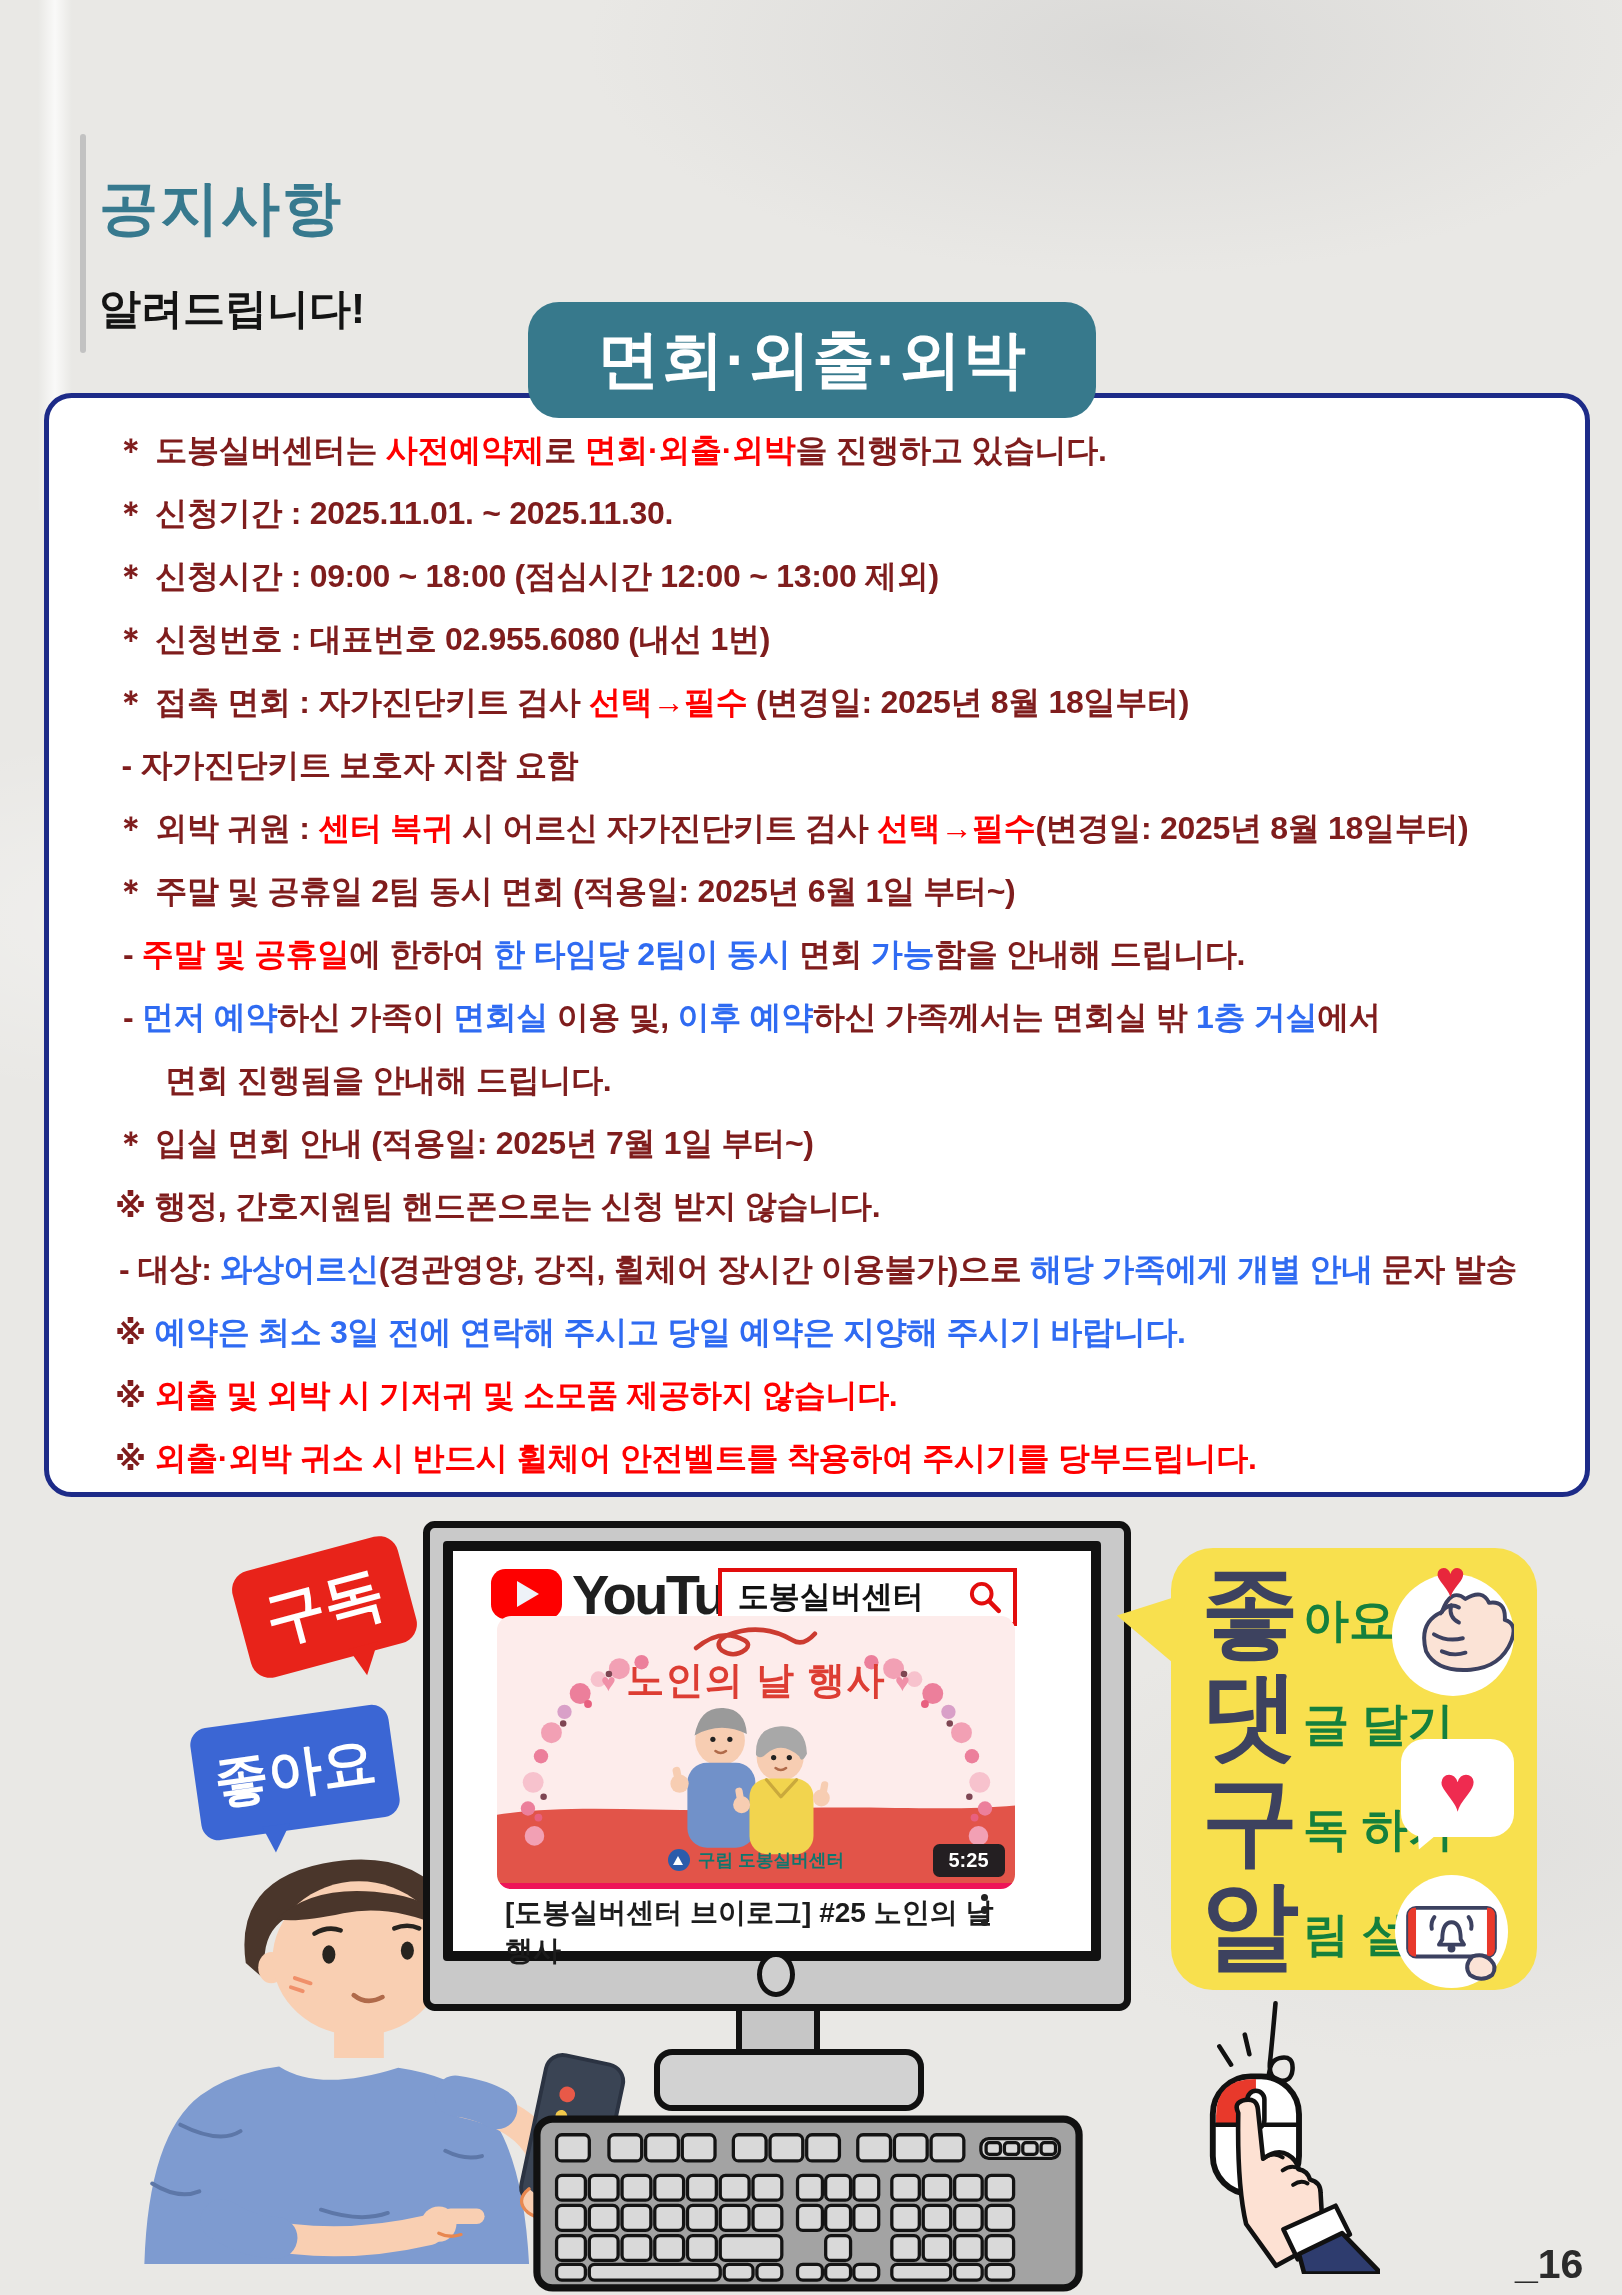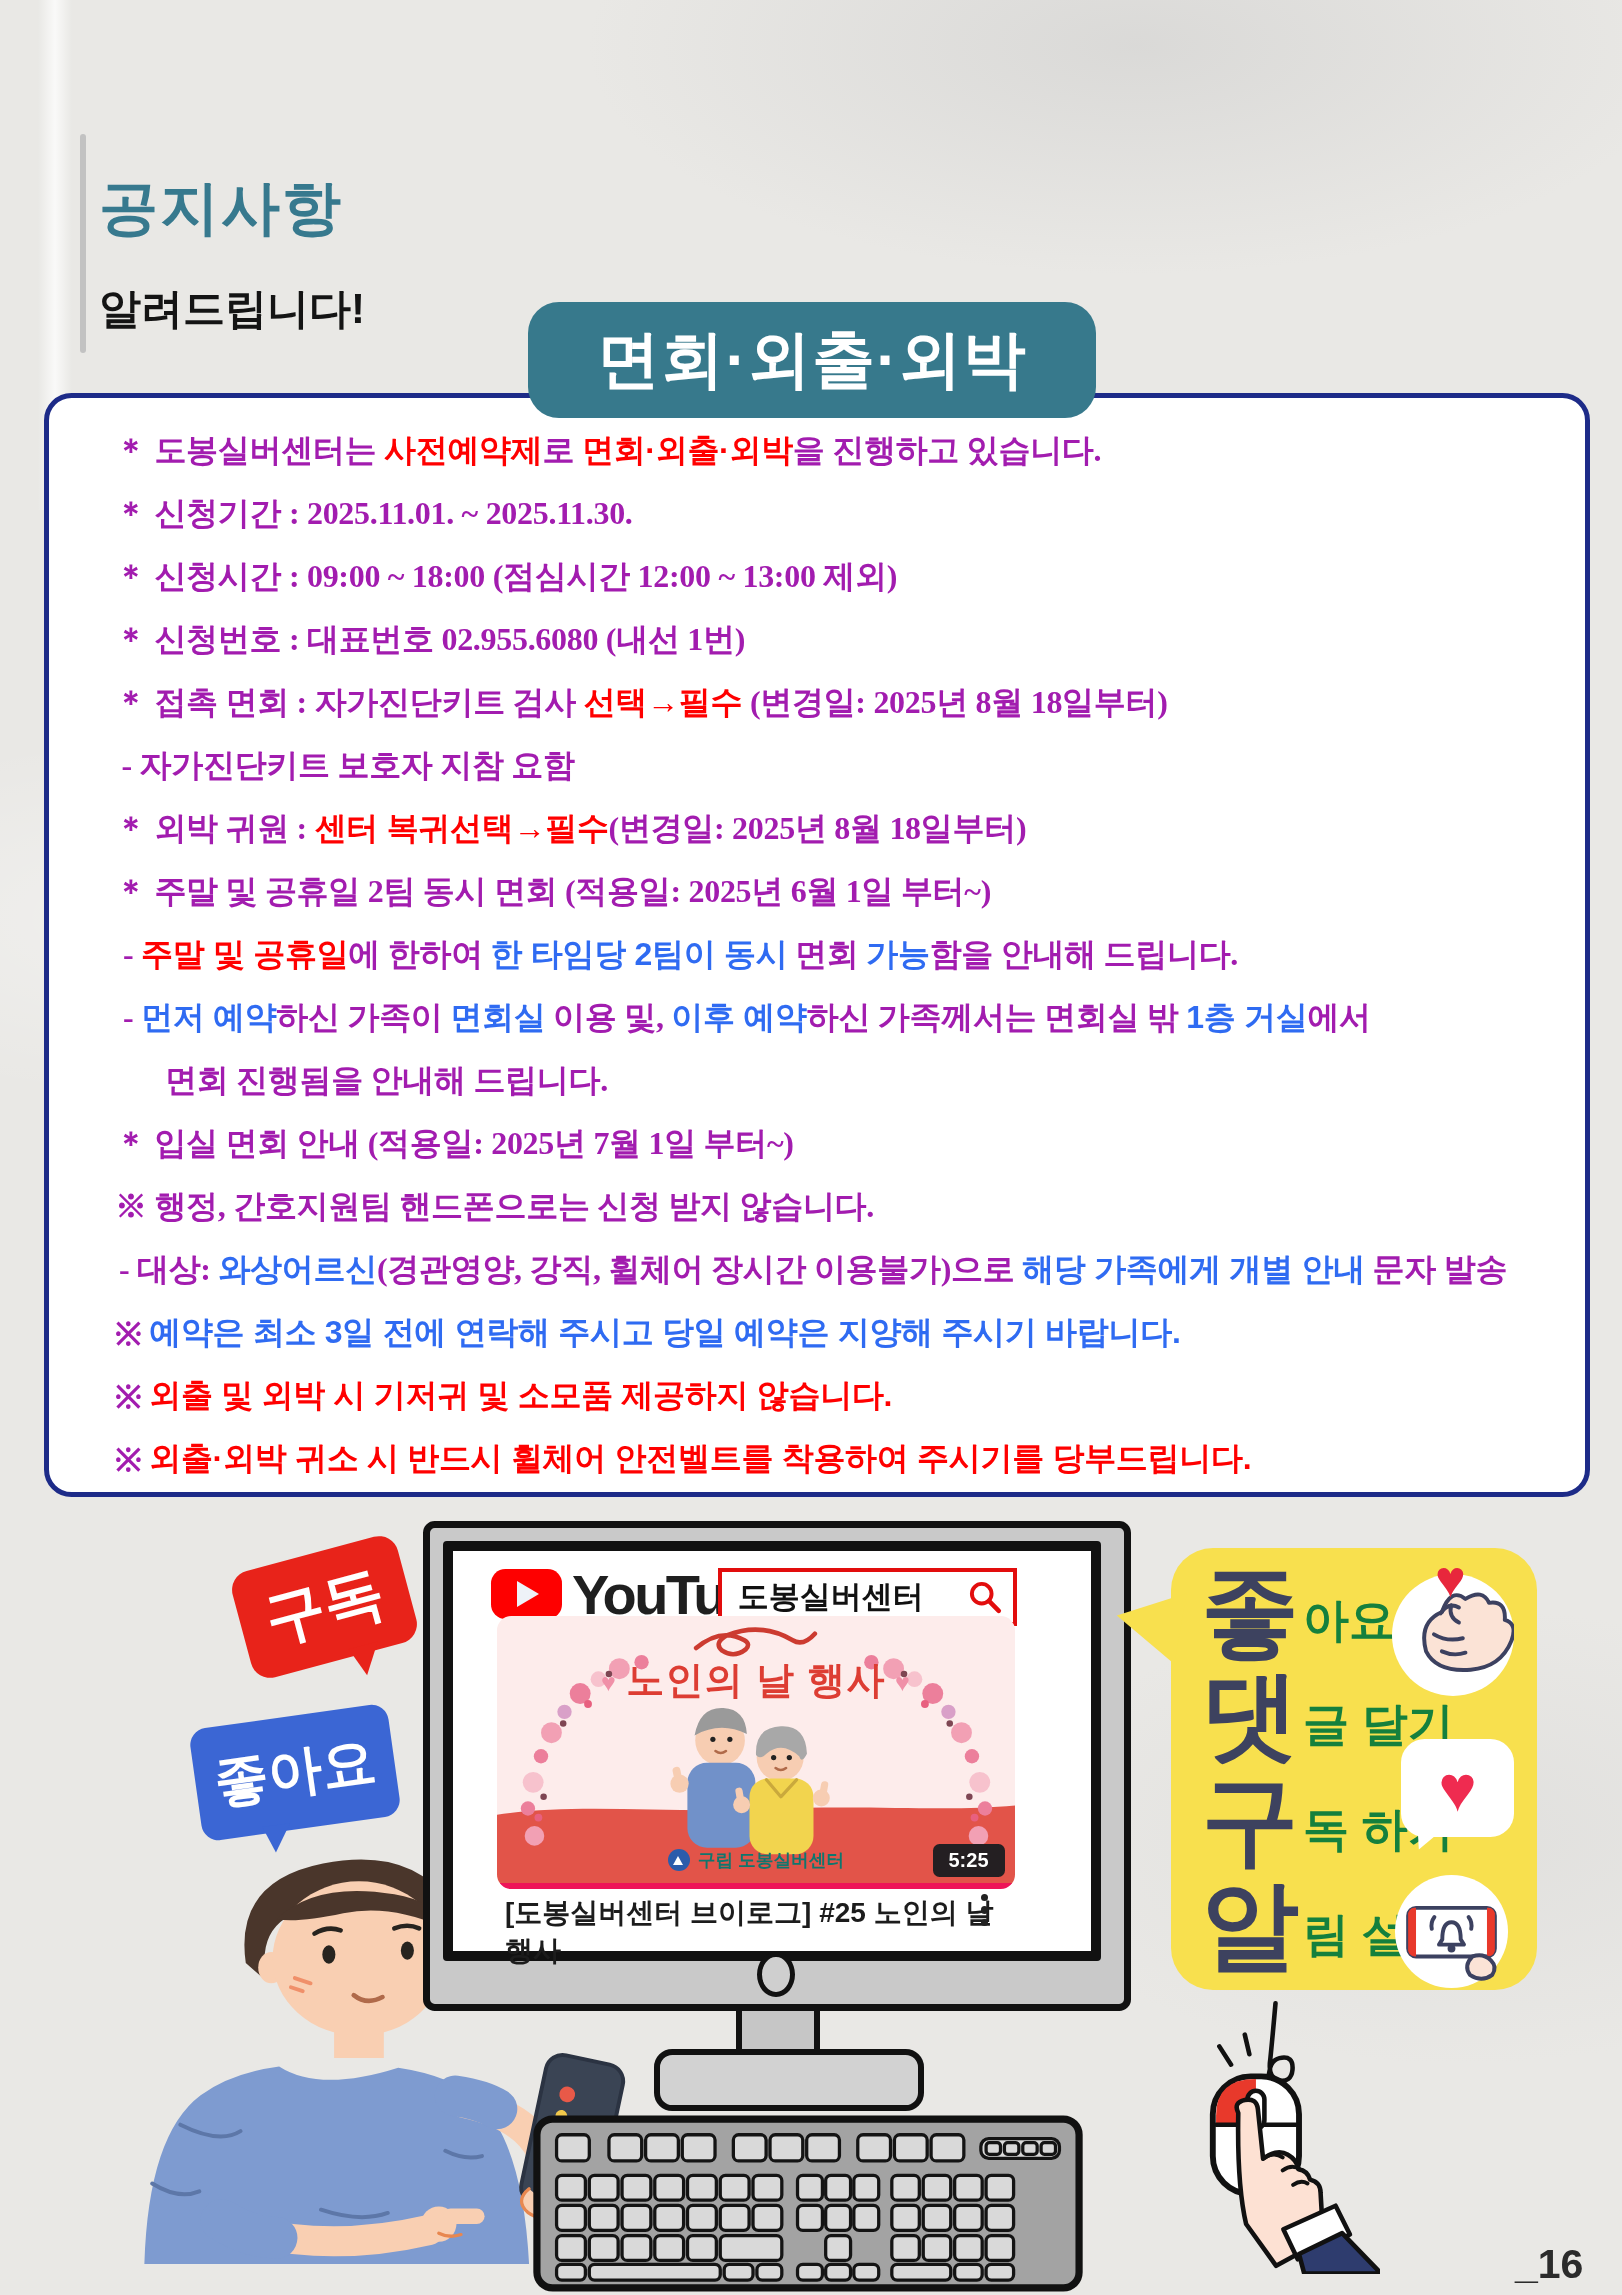--- a/index.html
+++ b/index.html
@@ -23,21 +23,21 @@
 
   
   .notice-box{position:absolute;left:44px;top:393px;width:1536px;height:1094px;background:#ffffff;
     border:5.9px solid #1d2b88;border-radius:27.5px;z-index:1;}
   .badge{position:absolute;left:528px;top:302px;width:568px;height:116px;background:#37798c;border-radius:31px;
     z-index:2;display:flex;align-items:center;justify-content:center;
     color:#ffffff;font-size:63px;font-weight:800;letter-spacing:1.3px;}
   .nlines{position:absolute;left:115px;top:419px;width:1462px;z-index:3;}
   .nline{height:63px;display:flex;align-items:center;white-space:pre;
     font-size:32px;font-weight:700;color:#0a0a0a;letter-spacing:-0.3px;}
-  .c-k{color:#a21caf;font-family:Liberation Serif, serif;} .c-r{color:#ff0000;} .c-b{color:#2f6bf2;}
+  .c-k{color:#7f1d1d;} .c-r{color:#ff0000;} .c-b{color:#2f6bf2;}
 
   
   .abs{position:absolute;}
 
   
   .bub-sub{position:absolute;left:239px;top:1552px;width:171px;height:110px;background:#e8231a;border-radius:19.6px;
     transform:rotate(-15deg);display:flex;align-items:center;justify-content:center;
     color:#fff;font-size:60px;font-weight:800;z-index:4;}
   .bub-sub::after{content:"";position:absolute;left:98px;bottom:-22px;width:0;height:0;
     border-left:11.8px solid transparent;border-right:19.6px solid transparent;border-top:30px solid #e8231a;}
@@ -116,21 +116,21 @@
 
 <div class="notice-box"></div>
 <div class="badge">면회·외출·외박</div>
 <div class="nlines">
     <div class="nline"><span class="c-k">＊ 도봉실버센터는 </span><span class="c-r">사전예약제</span><span class="c-k">로 </span><span class="c-r">면회·외출·외박</span><span class="c-k">을 진행하고 있습니다.</span></div>
     <div class="nline"><span class="c-k">＊ 신청기간 : 2025.11.01. ~ 2025.11.30.</span></div>
     <div class="nline"><span class="c-k">＊ 신청시간 : 09:00 ~ 18:00 (점심시간 12:00 ~ 13:00 제외)</span></div>
     <div class="nline"><span class="c-k">＊ 신청번호 : 대표번호 02.955.6080 (내선 1번)</span></div>
     <div class="nline"><span class="c-k">＊ 접촉 면회 : 자가진단키트 검사 </span><span class="c-r">선택→필수</span><span class="c-k"> (변경일: 2025년 8월 18일부터)</span></div>
     <div class="nline" style="padding-left: 6.5px;"><span class="c-k">- 자가진단키트 보호자 지참 요함</span></div>
-    <div class="nline"><span class="c-k">＊ 외박 귀원 : </span><span class="c-r">센터 복귀</span><span class="c-r">선택→필수</span><span class="c-k">(변경일: 2025년 8월 18일부터)</span></div>
+    <div class="nline"><span class="c-k">＊ 외박 귀원 : </span><span class="c-r">센터 복귀</span><span class="c-k"> 시 어르신 자가진단키트 검사 </span><span class="c-r">선택→필수</span><span class="c-k">(변경일: 2025년 8월 18일부터)</span></div>
     <div class="nline"><span class="c-k">＊ 주말 및 공휴일 2팀 동시 면회 (적용일: 2025년 6월 1일 부터~)</span></div>
     <div class="nline" style="padding-left: 7.9px;"><span class="c-k">- </span><span class="c-r">주말 및 공휴일</span><span class="c-k">에 한하여 </span><span class="c-b">한 타임당 2팀이 동시</span><span class="c-k"> 면회 </span><span class="c-b">가능</span><span class="c-k">함을 안내해 드립니다.</span></div>
     <div class="nline" style="padding-left: 7.9px;"><span class="c-k">- </span><span class="c-b">먼저 예약</span><span class="c-k">하신 가족이 </span><span class="c-b">면회실</span><span class="c-k"> 이용 및, </span><span class="c-b">이후 예약</span><span class="c-k">하신 가족께서는 면회실 밖 </span><span class="c-b">1층 거실</span><span class="c-k">에서</span></div>
     <div class="nline" style="padding-left: 50px;"><span class="c-k">면회 진행됨을 안내해 드립니다.</span></div>
     <div class="nline"><span class="c-k">＊ 입실 면회 안내 (적용일: 2025년 7월 1일 부터~)</span></div>
     <div class="nline"><span class="c-k">※ 행정, 간호지원팀 핸드폰으로는 신청 받지 않습니다.</span></div>
     <div class="nline" style="padding-left: 3.9px;"><span class="c-k">- 대상: </span><span class="c-b">와상어르신</span><span class="c-k">(경관영양, 강직, 휠체어 장시간 이용불가)으로 </span><span class="c-b">해당 가족에게 개별 안내</span><span class="c-k"> 문자 발송</span></div>
     <div class="nline"><span class="c-k">※ </span><span class="c-b">예약은 최소 3일 전에 연락해 주시고 당일 예약은 지양해 주시기 바랍니다.</span></div>
     <div class="nline"><span class="c-k">※ </span><span class="c-r">외출 및 외박 시 기저귀 및 소모품 제공하지 않습니다.</span></div>
     <div class="nline"><span class="c-k">※ </span><span class="c-r">외출·외박 귀소 시 반드시 휠체어 안전벨트를 착용하여 주시기를 당부드립니다.</span></div>

